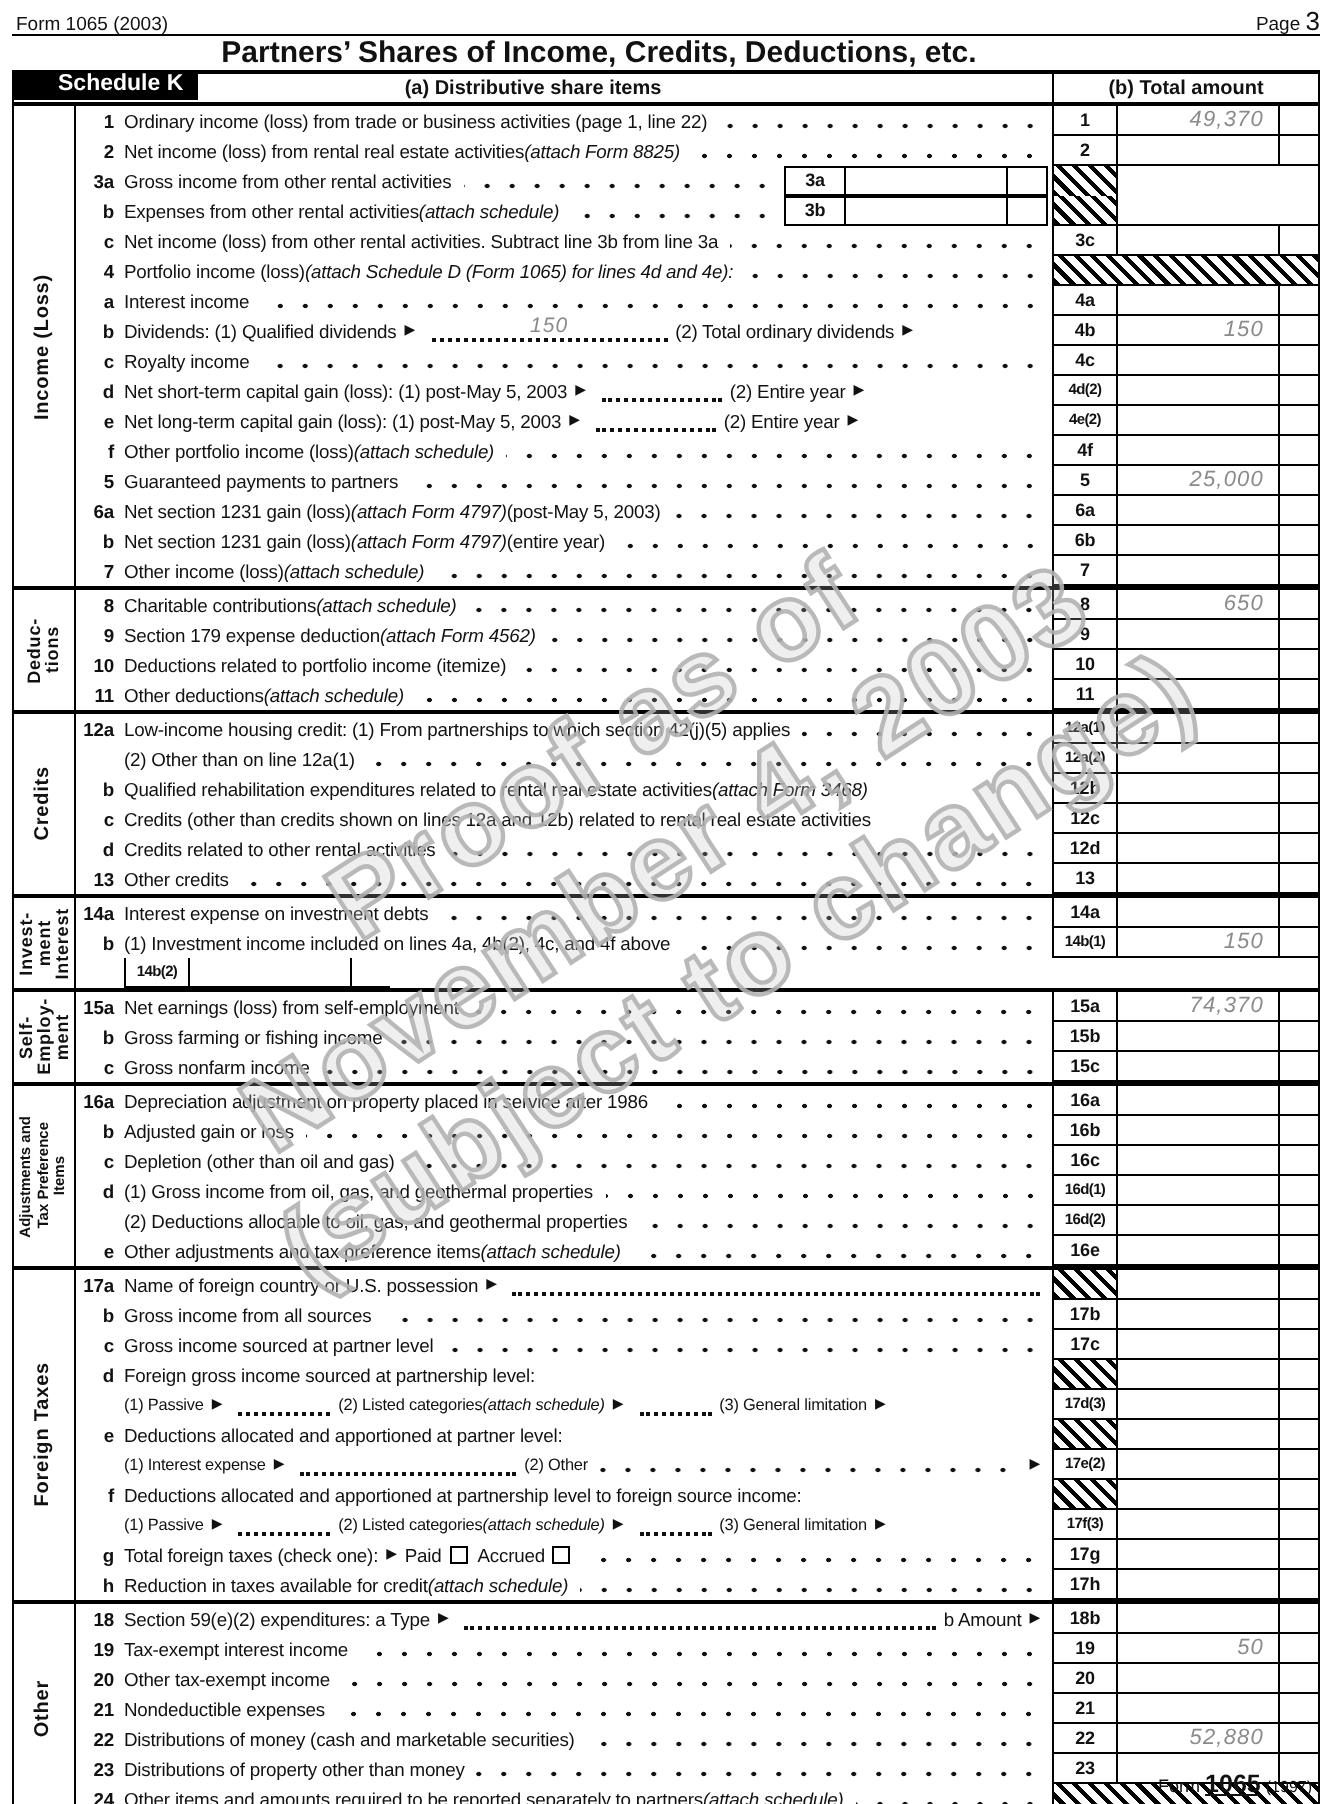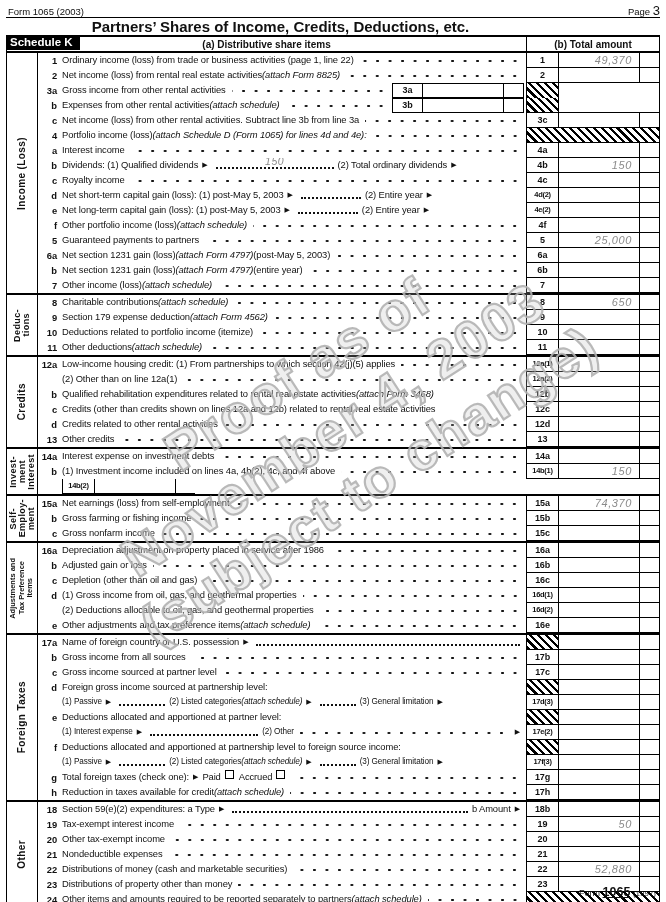--- a/index.html
+++ b/index.html
@@ -9,39 +9,39 @@
     font-family: "Liberation Sans", sans-serif; color: #111; overflow: hidden;
     margin: 0 auto;
   }
   
   .topbar { position:absolute; top:3px; left:8px; right:6px; display:flex; justify-content:space-between; align-items:baseline; }
   .form-id { font-size:9.5px; }
   .page-no { font-size:9.5px; }
   .page-no b { font-size:13px; font-weight:normal; }
   
   .schedrow { position:absolute; top:17px; left:6px; width:654px; border-top:1px solid #000; border-bottom:2.5px solid #000; height:20px; display:flex; align-items:center; gap:12px; padding:2px 0 2px 0; }
-  .badge { background:#000; color:#fff; font-weight:bold; font-size:11.5px; padding:1px 7px 2px 4px;margin-top:32px; }
+  .badge { background:#000; color:#fff; font-weight:bold; font-size:11.5px; padding:1px 7px 2px 23px;margin-top:32px; }
   .sched-title { font-weight:bold; font-size:15px; }
   
   .table { position:absolute; top:37px; left:6px; width:654px; border:1.5px solid #000; border-top:none; display:flex; flex-direction:column; background:transparent; }
   .thead { display:flex; height:16px; border-bottom:2px solid #000; font-weight:bold; font-size:10px;justify-content:flex-end; }
   .thead .ha { flex:1; text-align:center; line-height:15px; }
   .thead .hb { width:133px; border-left:1.5px solid #000; text-align:center; line-height:15px; }
   .tbody { display:flex; flex-direction:column; }
   .section { display:flex; border-bottom:2px solid #000; }
   .section:last-child { border-bottom:none; }
   .sec-label { width:31px; border-right:1px solid #000; display:flex; flex-direction:row; align-items:center; justify-content:center; }
   .sec-line { writing-mode:vertical-rl; transform:rotate(180deg); font-weight:bold; font-size:10px; letter-spacing:.4px; line-height:10px; text-align:center; }
   .sec-label.md .sec-line { font-size:9px; line-height:9px; }
   .sec-label.sm .sec-line { font-size:7.5px; letter-spacing:0; line-height:8.5px; }
   .rows { flex:1; display:flex; flex-direction:column; }
   .row { display:flex; height:15px; font-size:9.4px; letter-spacing:-0.1px; }
   .row.small { font-size:8.2px; }
   .num { width:24px; text-align:right; padding-right:5px; font-weight:bold; line-height:15px; flex:none; }
-  .desc { flex:1; display:flex; align-items:flex-start; min-width:0; white-space:nowrap; overflow:hidden; padding-right:2px; }
+  .desc { flex:1; display:flex; align-items:center; min-width:0; white-space:nowrap; overflow:hidden; padding-right:2px; }
   .tx { line-height:14px; }
   .it { font-style:italic; line-height:14px; }
   .arrow { font-size:7px; margin:0 4px; line-height:14px; }
   .dots { flex:1 1 6px; height:8px; margin:4px 3px 0 6px; background-image:radial-gradient(circle,#111 1.05px,transparent 1.3px); background-size:12.5px 8px; background-repeat:repeat-x; background-position:right center; }
   .fill { display:inline-block; border-bottom:2px dotted #111; height:11px; position:relative; margin:0 4px; flex:none; }
   .fill.grow { flex:1 1 30px; }
   .fill-val { position:absolute; left:0; right:0; bottom:0px; text-align:center; color:#8b8b8b; font-size:10.5px; font-style:italic; letter-spacing:.5px; }
   .cbox { width:9px; height:9px; border:1.3px solid #000; display:inline-block; margin:0 5px 0 4px; flex:none; }
   .code { width:33px; flex:none; border-left:1.2px solid #000; border-right:1.2px solid #000; border-bottom:1px solid #000; text-align:center; font-weight:bold; font-size:9px; line-height:14px; }
   .code.long { font-size:7.5px; letter-spacing:-0.3px; }

